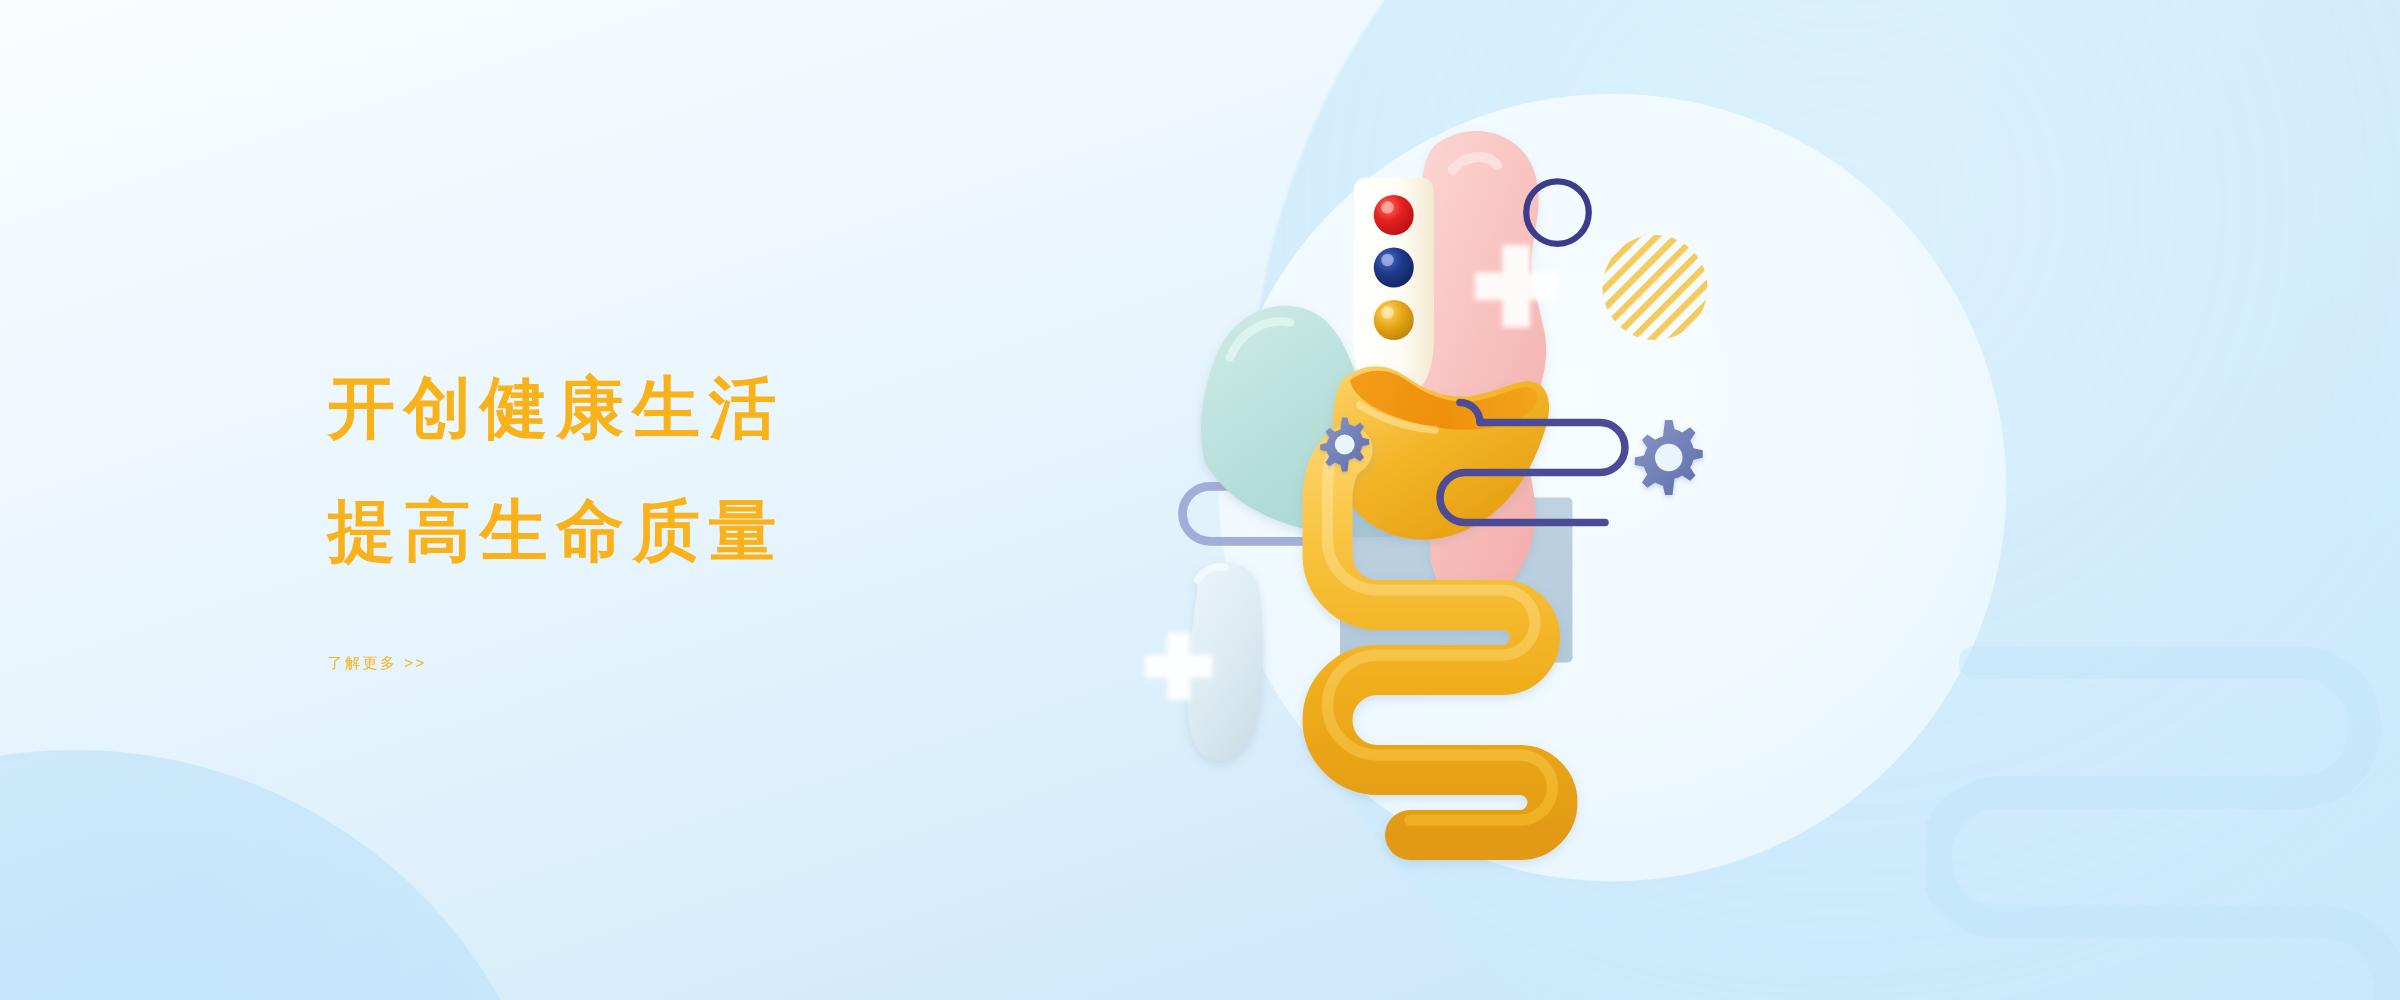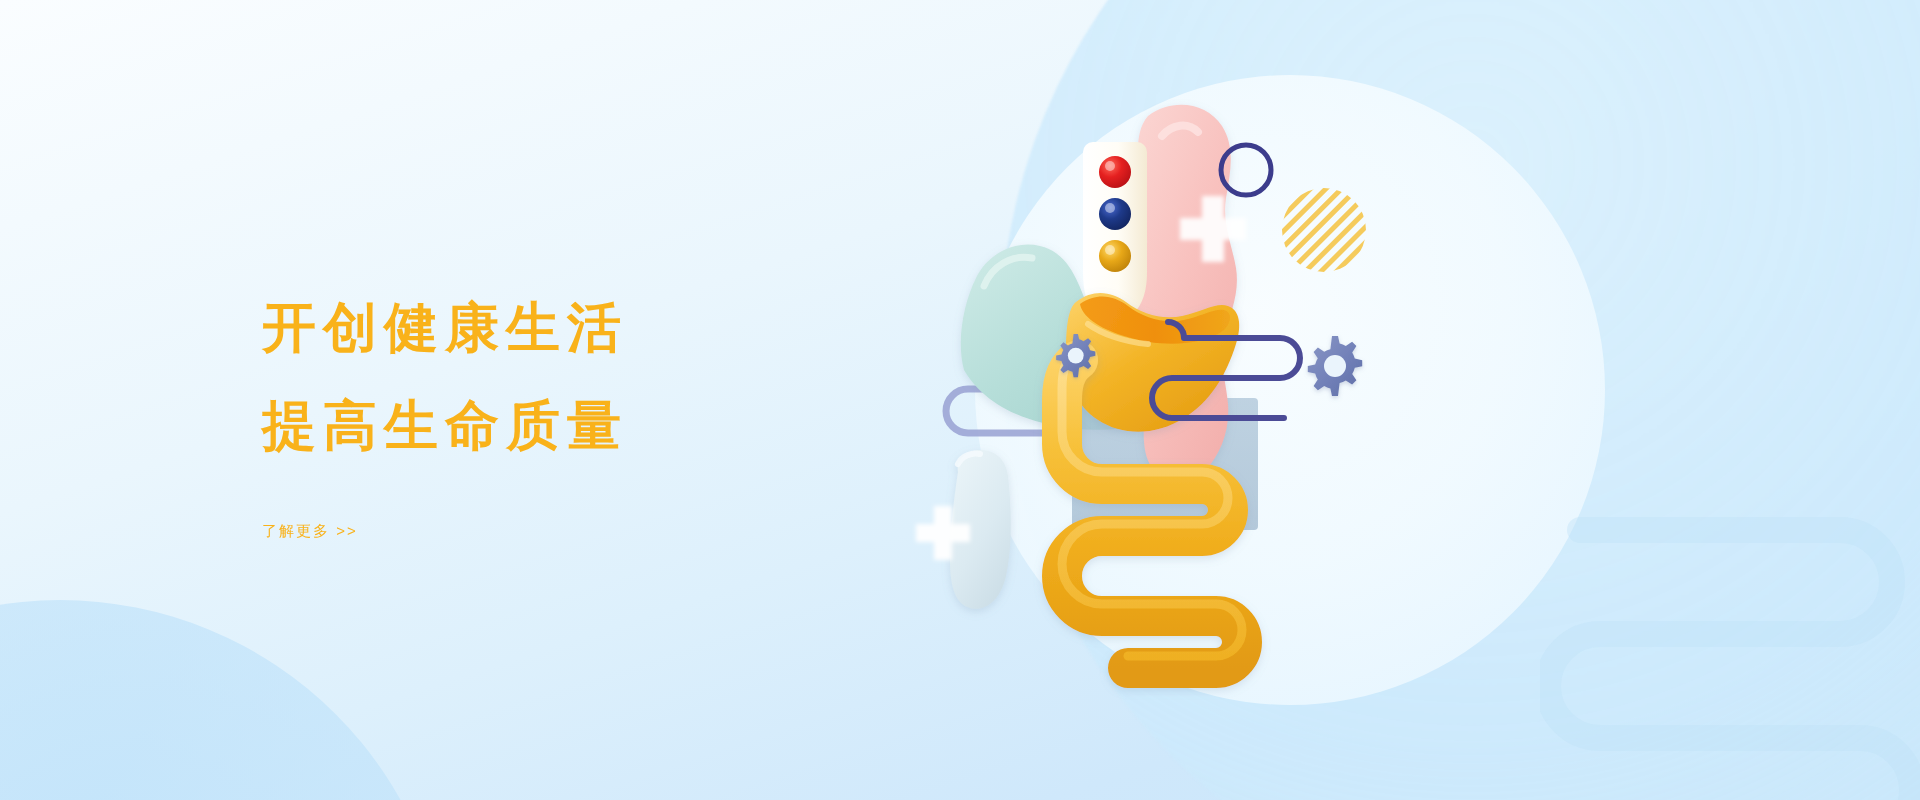--- a/index.html
+++ b/index.html
@@ -70,21 +70,21 @@
     letter-spacing:7px;
     line-height:1;
     color:#f9b21a;
     white-space:nowrap;
   }
   #headline-2 { margin-top:44px; }
 
   #cta {
     display:inline-block;
     margin-top:70px;
-    font-size:15px;
+    font-size:12px;
     letter-spacing:2px;
     color:#f9b21a;
     text-decoration:none;
     cursor:pointer;
     white-space:nowrap;
   }
 
   
   #illustration {
     position:absolute;

